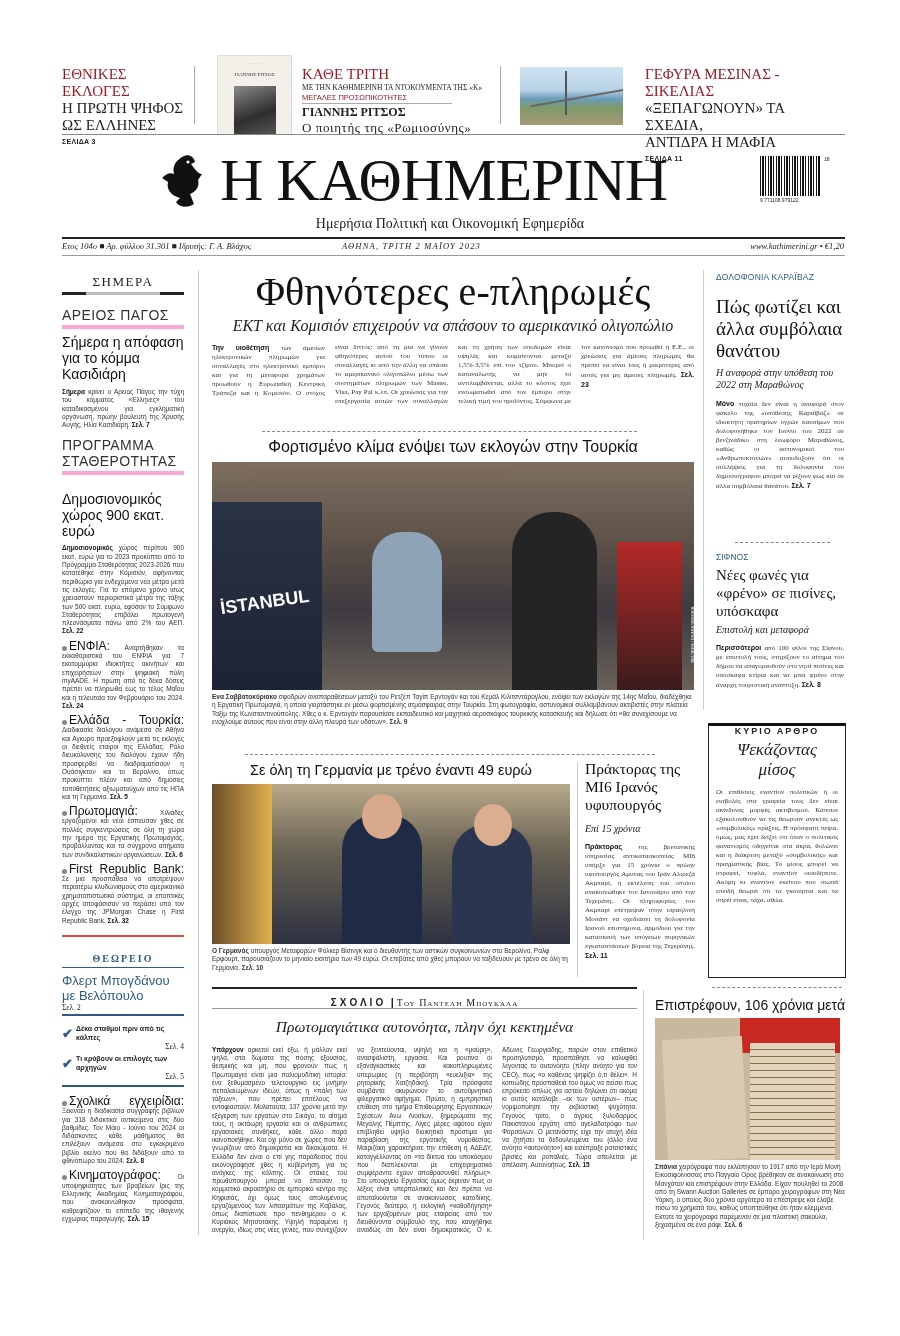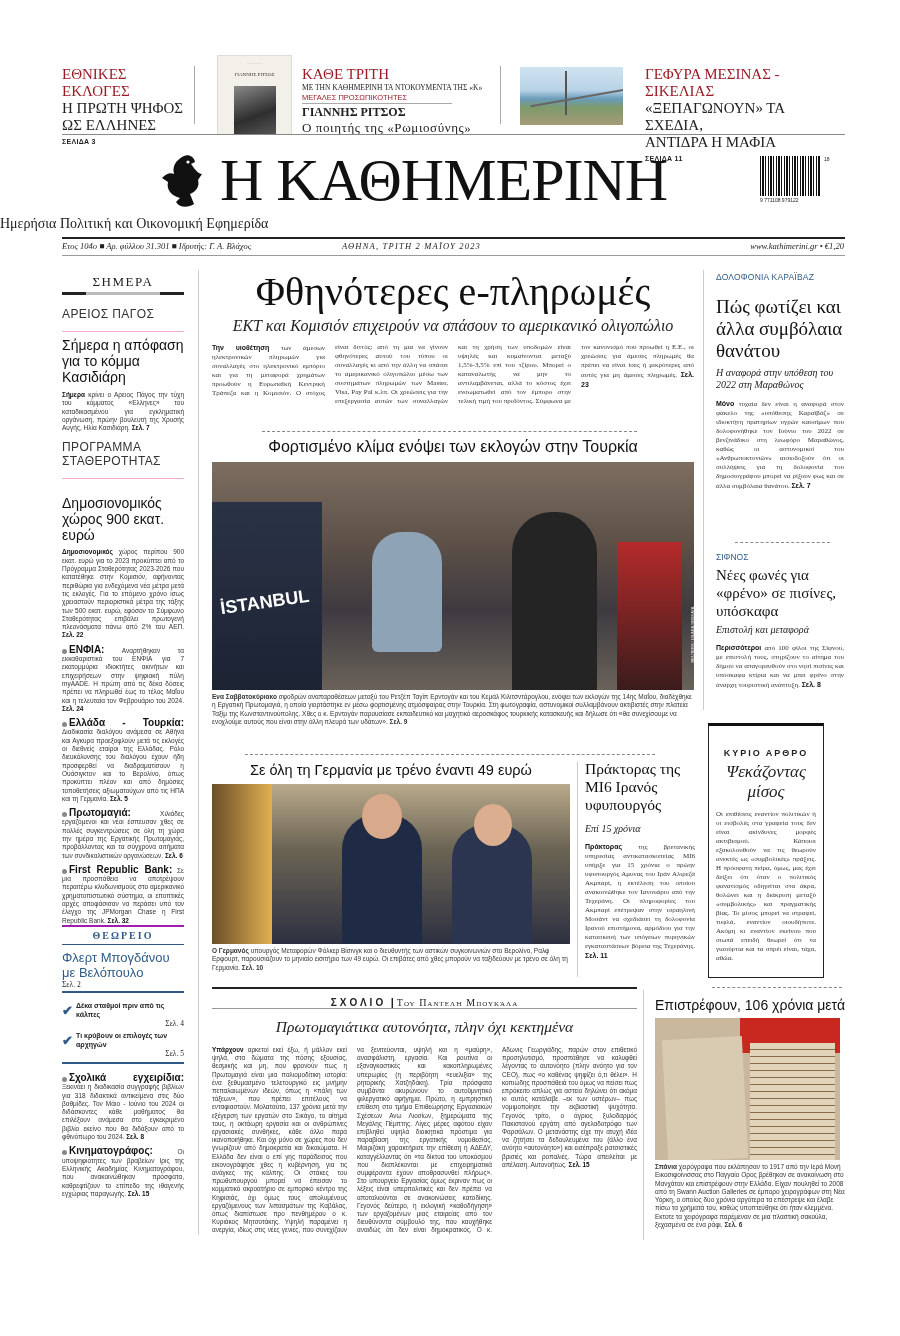--- a/index.html
+++ b/index.html
@@ -10,30 +10,30 @@
 .teaser-kicker{font-family:"Liberation Serif",serif;font-size:15px;color:#9b1b25;line-height:17px}
 .teaser-title{font-family:"Liberation Serif",serif;font-size:15px;color:#222;line-height:17px}
 .teaser-page{font-size:7px;font-weight:bold;margin-top:4px;letter-spacing:.3px}
 .vsep{position:absolute;width:1px;background:#aaa}
 .hr{position:absolute;height:1px;background:#999}
 
 .mast{font-family:"Liberation Serif",serif;font-size:60px;letter-spacing:-1px;color:#111;line-height:60px}
 .barcode{background:repeating-linear-gradient(90deg,#111 0 1px,#fff 1px 2px,#111 2px 4px,#fff 4px 5px,#111 5px 6px,#fff 6px 8px)}
 .tiny{font-size:6.5px;line-height:8.3px;color:#333;text-align:justify}
 .tiny b{color:#111}
-.sec-label{font-size:12px;letter-spacing:.4px;color:#333;border-bottom:1px solid #f9a8d4;padding-bottom:10px}
+.sec-label{font-size:14px;letter-spacing:.4px;color:#333;border-bottom:4px solid #f9a8d4;padding-bottom:2px}
 .hl-sans{font-size:14px;line-height:16px;color:#111}
 .photo{background:#6d6258;overflow:hidden}
 .caption{font-size:6.5px;line-height:8.3px;color:#333}
 .dash{position:absolute;border-top:1px dashed #888;height:0}
 .col3{column-count:3;column-gap:10px}
 .col4{column-count:4;column-gap:10px}
 .bullet-item{margin-top:6px}
 .bullet-item .dot{display:inline-block;width:5px;height:5px;border-radius:50%;background:#888;margin-right:2px;vertical-align:middle}
-.bullet-item .bt{font-size:10px;font-weight:bold;color:#111}
+.bullet-item .bt{font-size:12px;font-weight:normal;color:#111}
 </style>
 </head>
 <body>
 
 <div class="abs" style="left:62px;top:66px;width:130px">
   <div class="teaser-kicker">ΕΘΝΙΚΕΣ ΕΚΛΟΓΕΣ</div>
   <div class="teaser-title">Η ΠΡΩΤΗ ΨΗΦΟΣ</div>
   <div class="teaser-title">ΩΣ ΕΛΛΗΝΕΣ</div>
   <div class="teaser-page">ΣΕΛΙΔΑ 3</div>
 </div>
@@ -70,21 +70,21 @@
       <path d="M26 4 C30 2 36 4 37 10 L33 12 C36 16 40 22 44 22 L40 28 C42 34 38 40 32 42 L36 52 C30 56 22 56 18 50 L22 46 C14 44 8 38 10 30 L4 26 C8 22 12 20 16 22 C14 14 18 8 26 4Z" fill="#111"></path>
       <circle cx="30" cy="10" r="1.6" fill="#fff"></circle>
     </svg>
 </div>
 <div class="abs mast" style="left:220px;top:150px;width:510px">Η ΚΑΘΗΜΕΡΙΝΗ</div>
 <div class="abs" style="left:760px;top:156px;width:72px;height:46px">
   <div class="barcode" style="width:60px;height:40px"></div>
   <div style="font-size:5px;position:absolute;top:41px;left:0;white-space:nowrap">9 771108 979122</div>
   <div style="font-size:5px;position:absolute;top:0;left:64px">18</div>
 </div>
-<div class="abs serif" style="left:0;width:900px;text-align:left;top:216px;font-size:14px;color:#222">Ημερήσια Πολιτική και Οικονομική Εφημερίδα</div>
+<div class="abs serif" style="left:0;width:900px;text-align:center;top:216px;font-size:14px;color:#222">Ημερήσια Πολιτική και Οικονομική Εφημερίδα</div>
 <div class="hr" style="left:62px;top:237px;width:783px;height:2px;background:#222"></div>
 <div class="abs serif" style="left:62px;top:241px;font-size:8.5px;font-style:italic">Ετος 104ο ■ Αρ. φύλλου 31.301 ■ Ιδρυτής: Γ. Α. Βλάχος</div>
 <div class="abs serif" style="left:342px;top:241px;font-size:8.5px;font-style:italic;letter-spacing:1.2px">ΑΘΗΝΑ, ΤΡΙΤΗ 2 ΜΑΪΟΥ 2023</div>
 <div class="abs serif" style="right:56px;top:241px;font-size:8.5px;font-style:italic">www.kathimerini.gr • €1,20</div>
 <div class="hr" style="left:62px;top:255px;width:783px"></div>
 
 <div class="abs" style="left:62px;top:272px;width:122px">
   <div style="text-align:center;position:relative">
     <span class="serif" style="font-size:13px;letter-spacing:1.5px">ΣΗΜΕΡΑ</span>
     <div style="height:3px;background:linear-gradient(90deg,#222 0 20%,#bbb 20% 80%,#222 80%);margin-top:2px"></div>
@@ -108,21 +108,21 @@
   <div class="bullet-item">
       <div class="tiny"><span class="dot"></span><span class="bt">Ελλάδα - Τουρκία:</span><span> Διαδικασία διαλόγου ανάμεσα σε Αθήνα και Αγκυρα προεξοφλούν μετά τις εκλογές οι διεθνείς εταίροι της Ελλάδας. Ρόλο διευκόλυνσης του διαλόγου έχουν ήδη προσφερθεί να διαδραματίσουν η Ουάσιγκτον και το Βερολίνο, όπως προκύπτει πλέον και από δημόσιες τοποθετήσεις αξιωματούχων από τις ΗΠΑ και τη Γερμανία.</span> <b>Σελ. 5</b></div>
     </div>
   <div class="bullet-item">
       <div class="tiny"><span class="dot"></span><span class="bt">Πρωτομαγιά:</span><span> Χιλιάδες εργαζόμενοι και νέοι έσπευσαν χθες σε πολλές συγκεντρώσεις σε όλη τη χώρα την ημέρα της Εργατικής Πρωτομαγιάς, προβάλλοντας και τα σύγχρονα αιτήματα των συνδικαλιστικών οργανώσεων.</span> <b>Σελ. 6</b></div>
     </div>
   <div class="bullet-item">
       <div class="tiny"><span class="dot"></span><span class="bt">First Republic Bank:</span><span> Σε μια προσπάθεια να αποτρέψουν περαιτέρω κλυδωνισμούς στο αμερικανικό χρηματοπιστωτικό σύστημα, οι εποπτικές αρχές αποφάσισαν να περάσει υπό τον έλεγχο της JPMorgan Chase η First Republic Bank.</span> <b>Σελ. 32</b></div>
     </div>
 
-  <div style="border-top:2px solid #a21caf;padding-top:3px">
+  <div style="margin-top:10px;border-top:2px solid #ef4444;padding-top:16px">
     <div class="serif" style="text-align:center;color:#2f5b86;font-weight:bold;font-size:10px;letter-spacing:2px">ΘΕΩΡΕΙΟ</div>
     <div style="height:1px;background:#2f5b86;margin-top:3px"></div>
     <div style="font-size:13px;line-height:15px;color:#2f5b86;margin-top:5px">Φλερτ Μπογδάνου με Βελόπουλο</div>
     <div class="serif" style="font-size:7.5px">Σελ. 2</div>
     <div style="height:2px;background:#2f5b86;margin-top:2px"></div>
     <div style="margin-top:8px;position:relative;padding-left:14px">
       <span style="position:absolute;left:0;top:2px;color:#2f5b86;font-size:13px;font-weight:bold">✔</span>
       <div style="font-size:7px;font-weight:bold;line-height:9px">Δέκα σταθμοί πριν από τις κάλπες</div>
       <div class="serif" style="text-align:right;font-size:7.5px">Σελ. 4</div>
     </div>
@@ -194,21 +194,21 @@
 </div>
 <div class="dash" style="left:735px;top:542px;width:95px"></div>
 
 <div class="abs" style="left:716px;top:552px;width:128px">
   <div style="font-size:8.5px;color:#2f5b86">ΣΙΦΝΟΣ</div>
   <div class="serif" style="font-size:15px;line-height:18px;color:#111;margin-top:4px">Νέες φωνές για «φρένο» σε πισίνες, υπόσκαφα</div>
   <div class="serif" style="font-size:10px;font-style:italic;margin-top:4px">Επιστολή και μεταφορά</div>
   <div class="tiny serif" style="margin-top:8px;font-size:7px;line-height:9px"><b style="font-family:'Liberation Sans',sans-serif">Περισσότεροι</b><span> από 100 φίλοι της Σίφνου, με επιστολή τους, στηρίζουν το αίτημα του δήμου να απαγορευθούν στο νησί πισίνες και υπόσκαφα κτίρια και να μπει φρένο στην άναρχη τουριστική ανάπτυξη.</span> <b style="font-family:'Liberation Sans',sans-serif">Σελ. 8</b></div>
 </div>
 
-<div class="abs" style="left:708px;top:723px;width:116px;height:255px;border:1px solid #222;border-top:3px solid #111;padding:22px 7px">
+<div class="abs" style="left:708px;top:723px;width:138px;height:255px;border:1px solid #222;border-top:3px solid #111;padding:0 7px">
   <div style="text-align:center;font-weight:bold;font-size:9px;letter-spacing:2px">ΚΥΡΙΟ ΑΡΘΡΟ</div>
   <div class="serif" style="text-align:center;font-style:italic;font-size:17px;line-height:20px;margin-top:4px;padding:0 8px">Ψεκάζοντας μίσος</div>
   <div class="tiny serif" style="margin-top:8px;font-size:7px;line-height:9px">Οι επιθέσεις εναντίον πολιτικών ή οι εισβολές στα γραφεία τους δεν είναι ακίνδυνες μορφές ακτιβισμού. Κάποιοι εξακολουθούν να τις θεωρούν ανεκτές ως «συμβολικές» πράξεις. Η πρόσφατη πείρα, όμως, μας έχει δείξει ότι όταν ο πολιτικός φανατισμός οδηγείται στα άκρα, θολώνει και η διάκριση μεταξύ «συμβολικής» και πραγματικής βίας. Το μίσος μπορεί να στραφεί, τυφλά, εναντίον οιουδήποτε. Ακόμη κι εναντίον εκείνου που σιωπά επειδή θεωρεί ότι τα γιαούρτια και τα σπρέι είναι, τάχα, αθώα.</div>
 </div>
 <div class="dash" style="left:712px;top:987px;width:130px"></div>
 
 <div class="hr" style="left:212px;top:987px;width:425px;height:2px;background:#222"></div>
 <div class="abs" style="left:212px;top:992px;width:425px;text-align:center">
   <span style="font-weight:bold;font-size:10px;letter-spacing:3px">ΣΧΟΛΙΟ</span>
   <span style="font-weight:bold;font-size:11px"> | </span>

